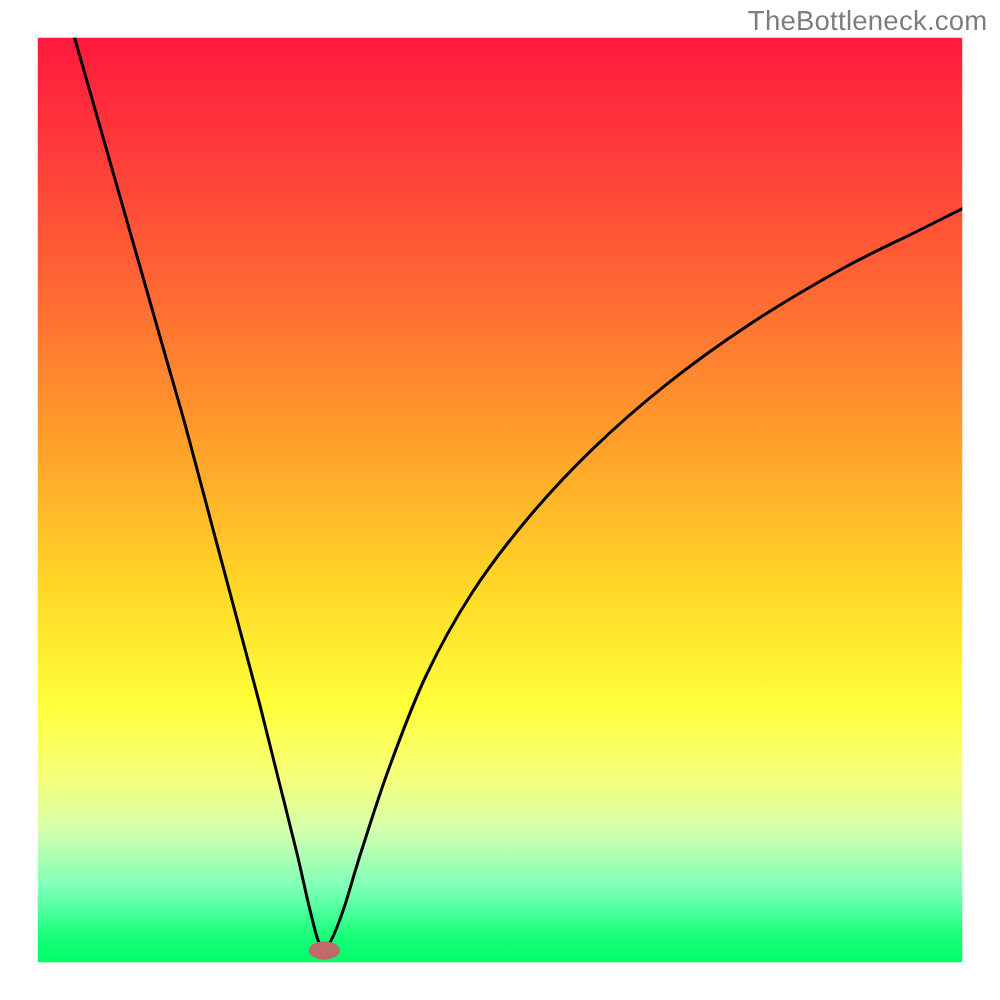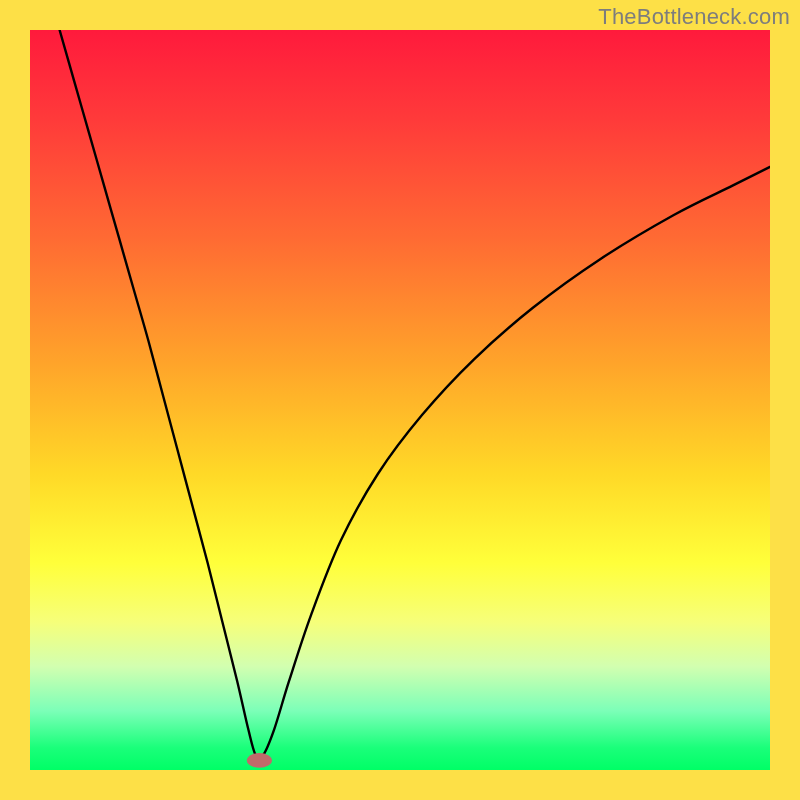--- a/index.html
+++ b/index.html
@@ -8,21 +8,21 @@
     width: 800px;
     height: 800px;
     overflow: hidden;
     font-family: Arial, Helvetica, sans-serif;
     background: #000;
   }
   .frame {
     position: relative;
     width: 800px;
     height: 800px;
-    background: #fde047;
+    background: #ffffff;
   }
   .plot-area {
     position: absolute;
     left: 30px;
     top: 30px;
     width: 740px;
     height: 740px;
     overflow: hidden;
   }
   .gradient {

